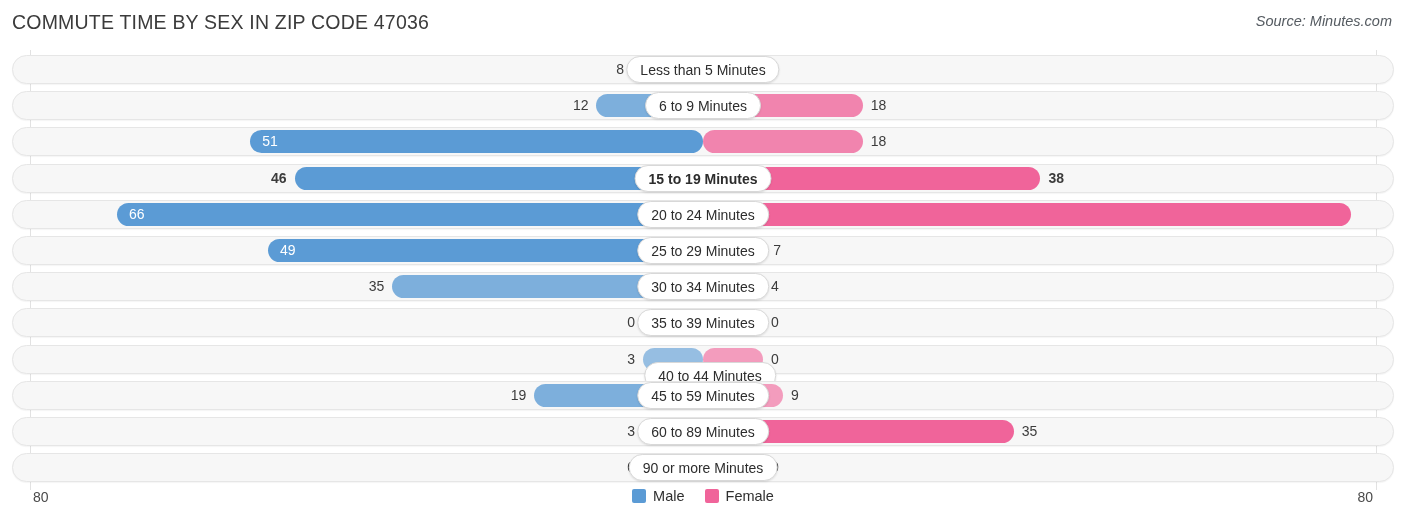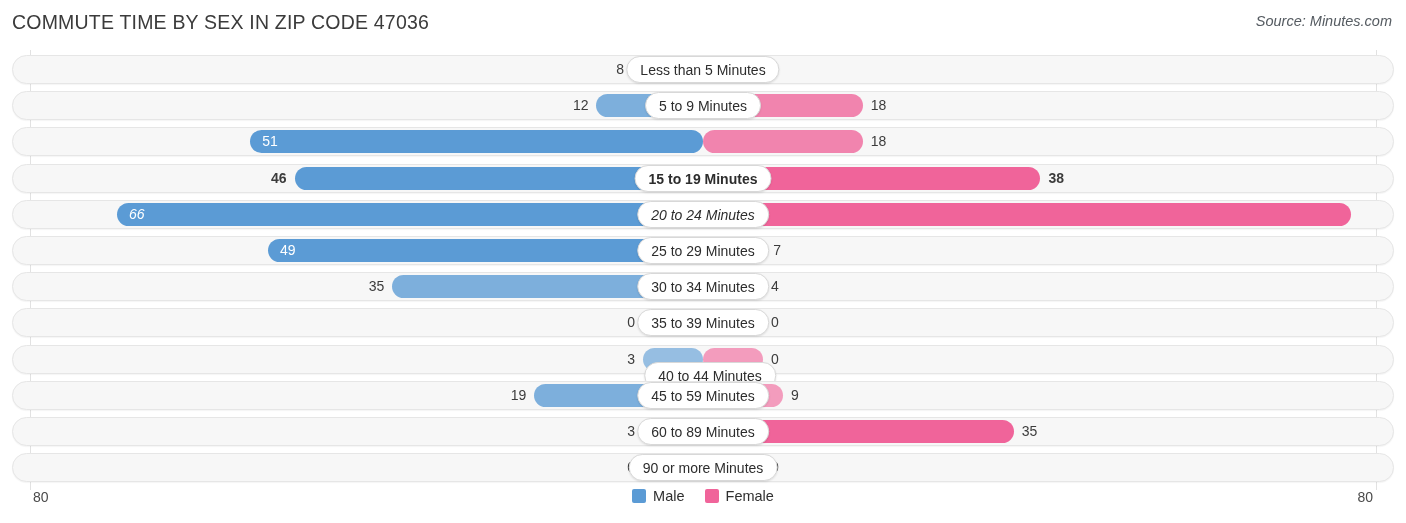--- a/index.html
+++ b/index.html
@@ -155,38 +155,38 @@
           <div class="bar-value left-out" style="left: 567.97px; width: 44px;">8</div>
           <div class="bar-value right-out" style="left: 759px; width: 44px;">0</div>
           <div class="center-pill" style="left: 691px;">Less than 5 Minutes</div>
         </div>
         <div class="row" style="top: 41.2px;">
           <div class="track"></div>
           <div class="bar bar-male" style="background: rgb(91, 155, 213); opacity: 0.78; left: 584.455px; width: 106.545px;"></div>
           <div class="bar bar-female" style="background: rgb(240, 100, 154); opacity: 0.78; left: 691px; width: 159.818px;"></div>
           <div class="bar-value left-out" style="left: 532.455px; width: 44px;">12</div>
           <div class="bar-value right-out" style="left: 858.818px; width: 44px;">18</div>
-          <div class="center-pill" style="left: 691px;">5 to 9 Minutes</div>
+          <div class="center-pill" style="left: 691px;">6 to 9 Minutes</div>
         </div>
         <div class="row" style="top: 77.4px;">
           <div class="track"></div>
           <div class="bar bar-male" style="background: rgb(91, 155, 213); opacity: 1; left: 238.182px; width: 452.818px;"></div>
           <div class="bar bar-female" style="background: rgb(240, 100, 154); opacity: 0.78; left: 691px; width: 159.818px;"></div>
           <div class="bar-value inside right-out" style="left: 250.182px; width: 40px;">51</div>
           <div class="bar-value right-out" style="left: 858.818px; width: 44px;">18</div>
         </div>
         <div class="row" style="top: 113.6px; font-weight: bold;">
           <div class="track"></div>
           <div class="bar bar-male" style="background: rgb(91, 155, 213); opacity: 1; left: 282.576px; width: 408.424px;"></div>
           <div class="bar bar-female" style="background: rgb(240, 100, 154); opacity: 1; left: 691px; width: 337.394px;"></div>
           <div class="bar-value left-out" style="left: 230.576px; width: 44px;">46</div>
           <div class="bar-value right-out" style="left: 1036.39px; width: 44px;">38</div>
           <div class="center-pill" style="left: 691px;">15 to 19 Minutes</div>
         </div>
-        <div class="row" style="top: 149.8px; font-style: italic;">
+        <div class="row" style="top: 149.8px;">
           <div class="track"></div>
           <div class="bar bar-male" style="background: rgb(91, 155, 213); opacity: 1; left: 105px; width: 586px;"></div>
           <div class="bar bar-female" style="background: rgb(240, 100, 154); opacity: 1; left: 691px; width: 648.152px;"></div>
           <div class="bar-value inside right-out" style="left: 117px; width: 40px;">66</div>
           <div class="bar-value inside left-out" style="left: 1293.15px; width: 34px; text-align: right; margin-top: 41px;">73</div>
           <div class="center-pill" style="left: 691px;">20 to 24 Minutes</div>
         </div>
         <div class="row" style="top: 186px;">
           <div class="track"></div>
           <div class="bar bar-male" style="background: rgb(91, 155, 213); opacity: 1; left: 255.939px; width: 435.061px;"></div>

